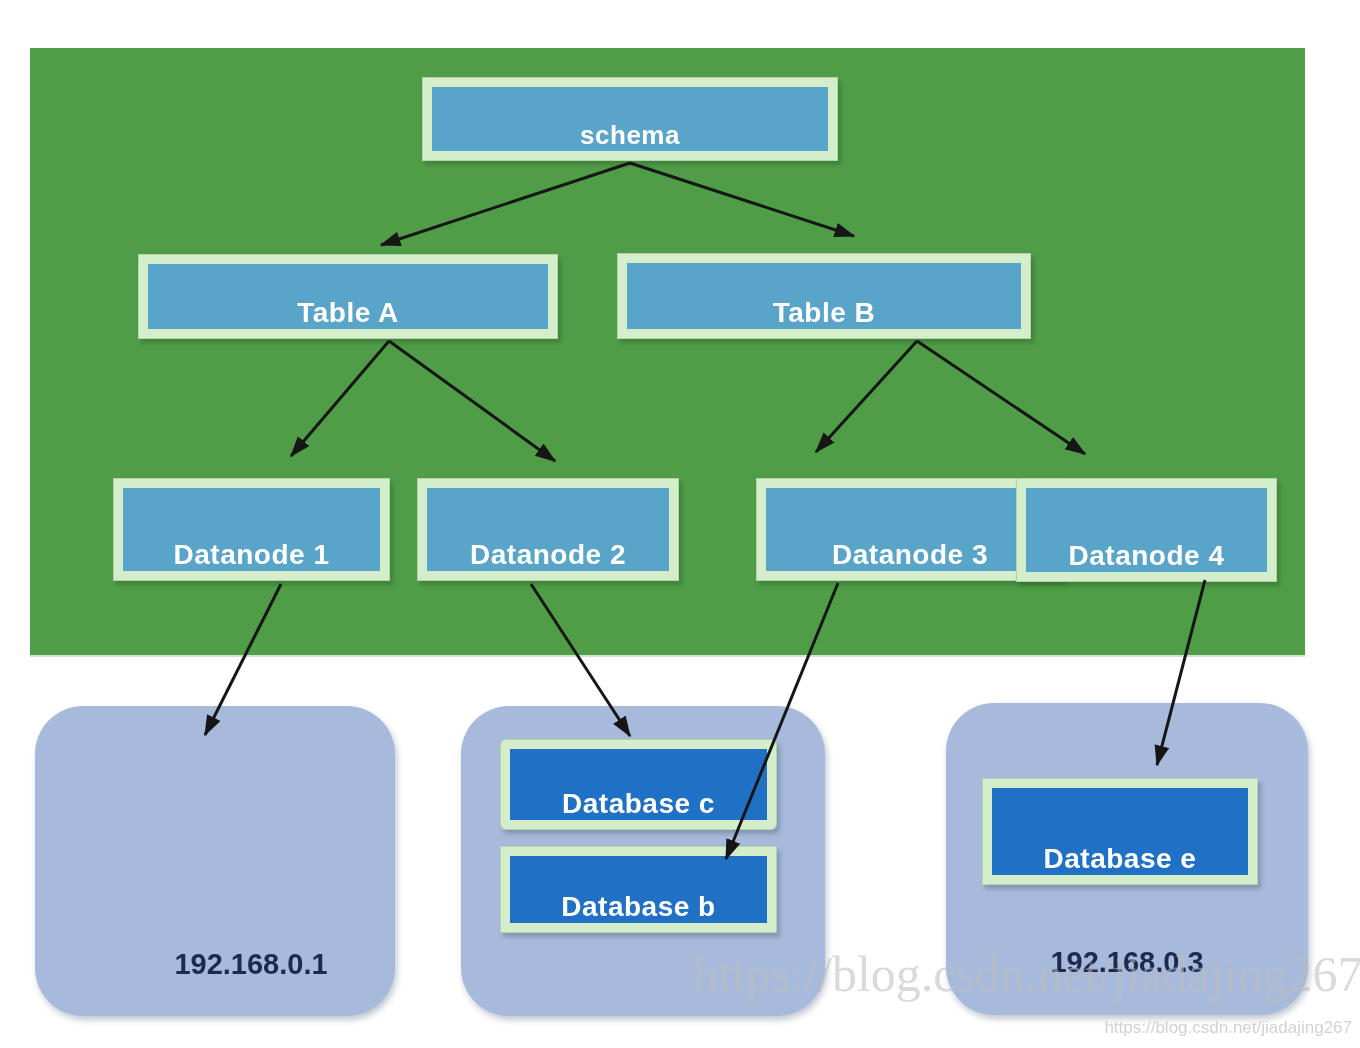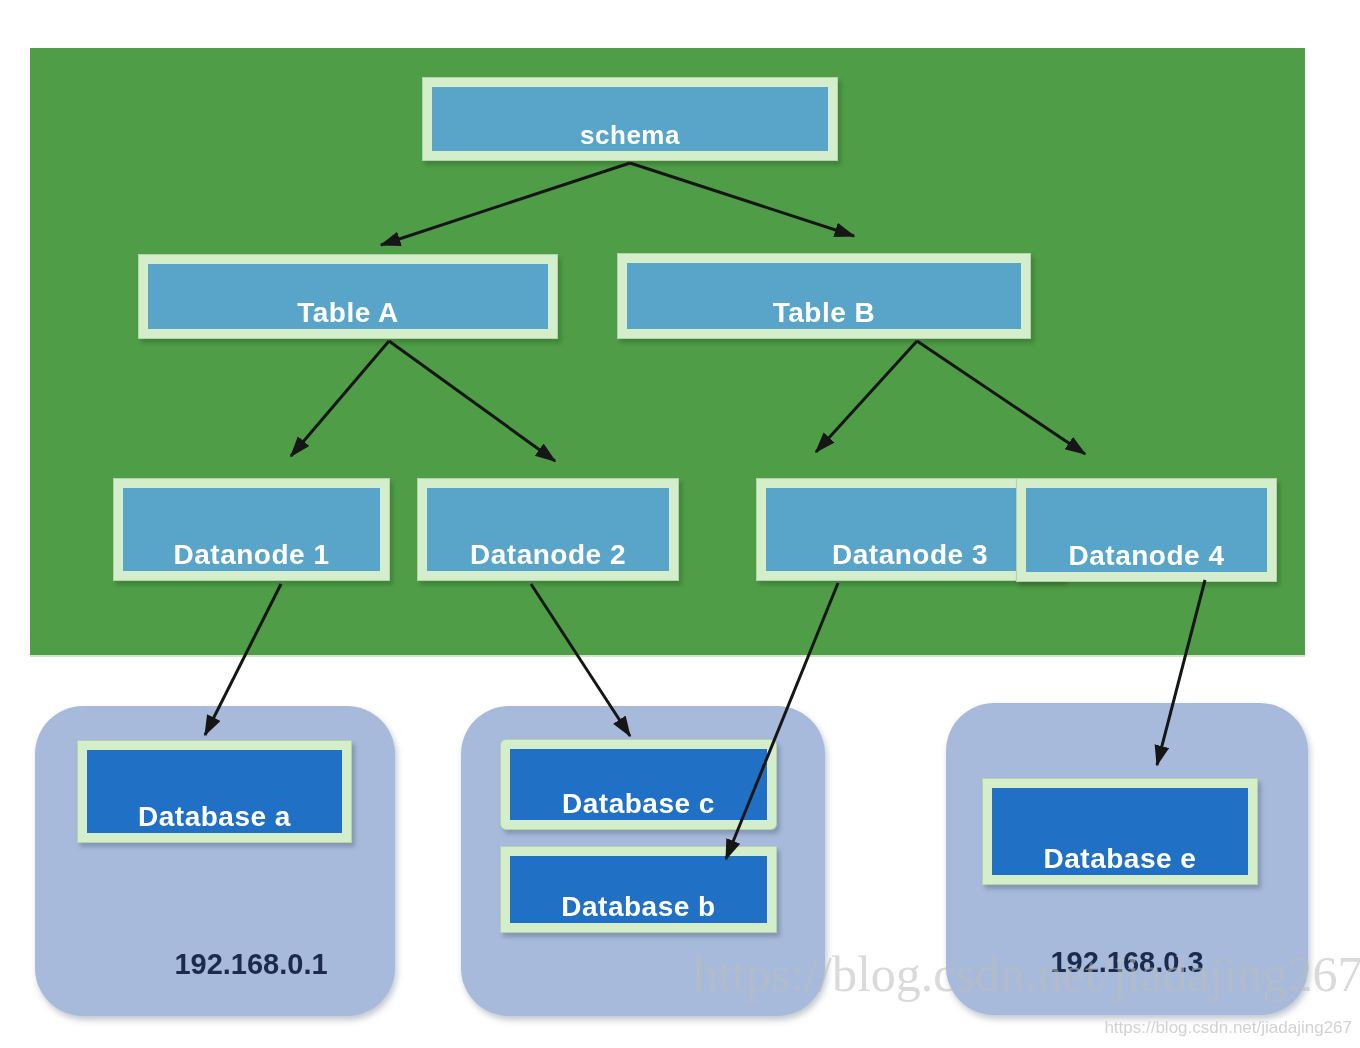--- a/index.html
+++ b/index.html
@@ -102,25 +102,20 @@
       <span>Datanode 3</span>
     </div>
   </div>
 
   <div class="node" id="n-dn4">
     <div class="inner">
       <span>Datanode 4</span>
     </div>
   </div>
 
-  <div class="node db" id="n-db-a">
-    <div class="inner">
-      <span>Database a</span>
-    </div>
-  </div>
 
   <div class="node db" id="n-db-c">
     <div class="inner">
       <span>Database c</span>
     </div>
   </div>
 
   <div class="node db" id="n-db-b">
     <div class="inner">
       <span>Database b</span>

